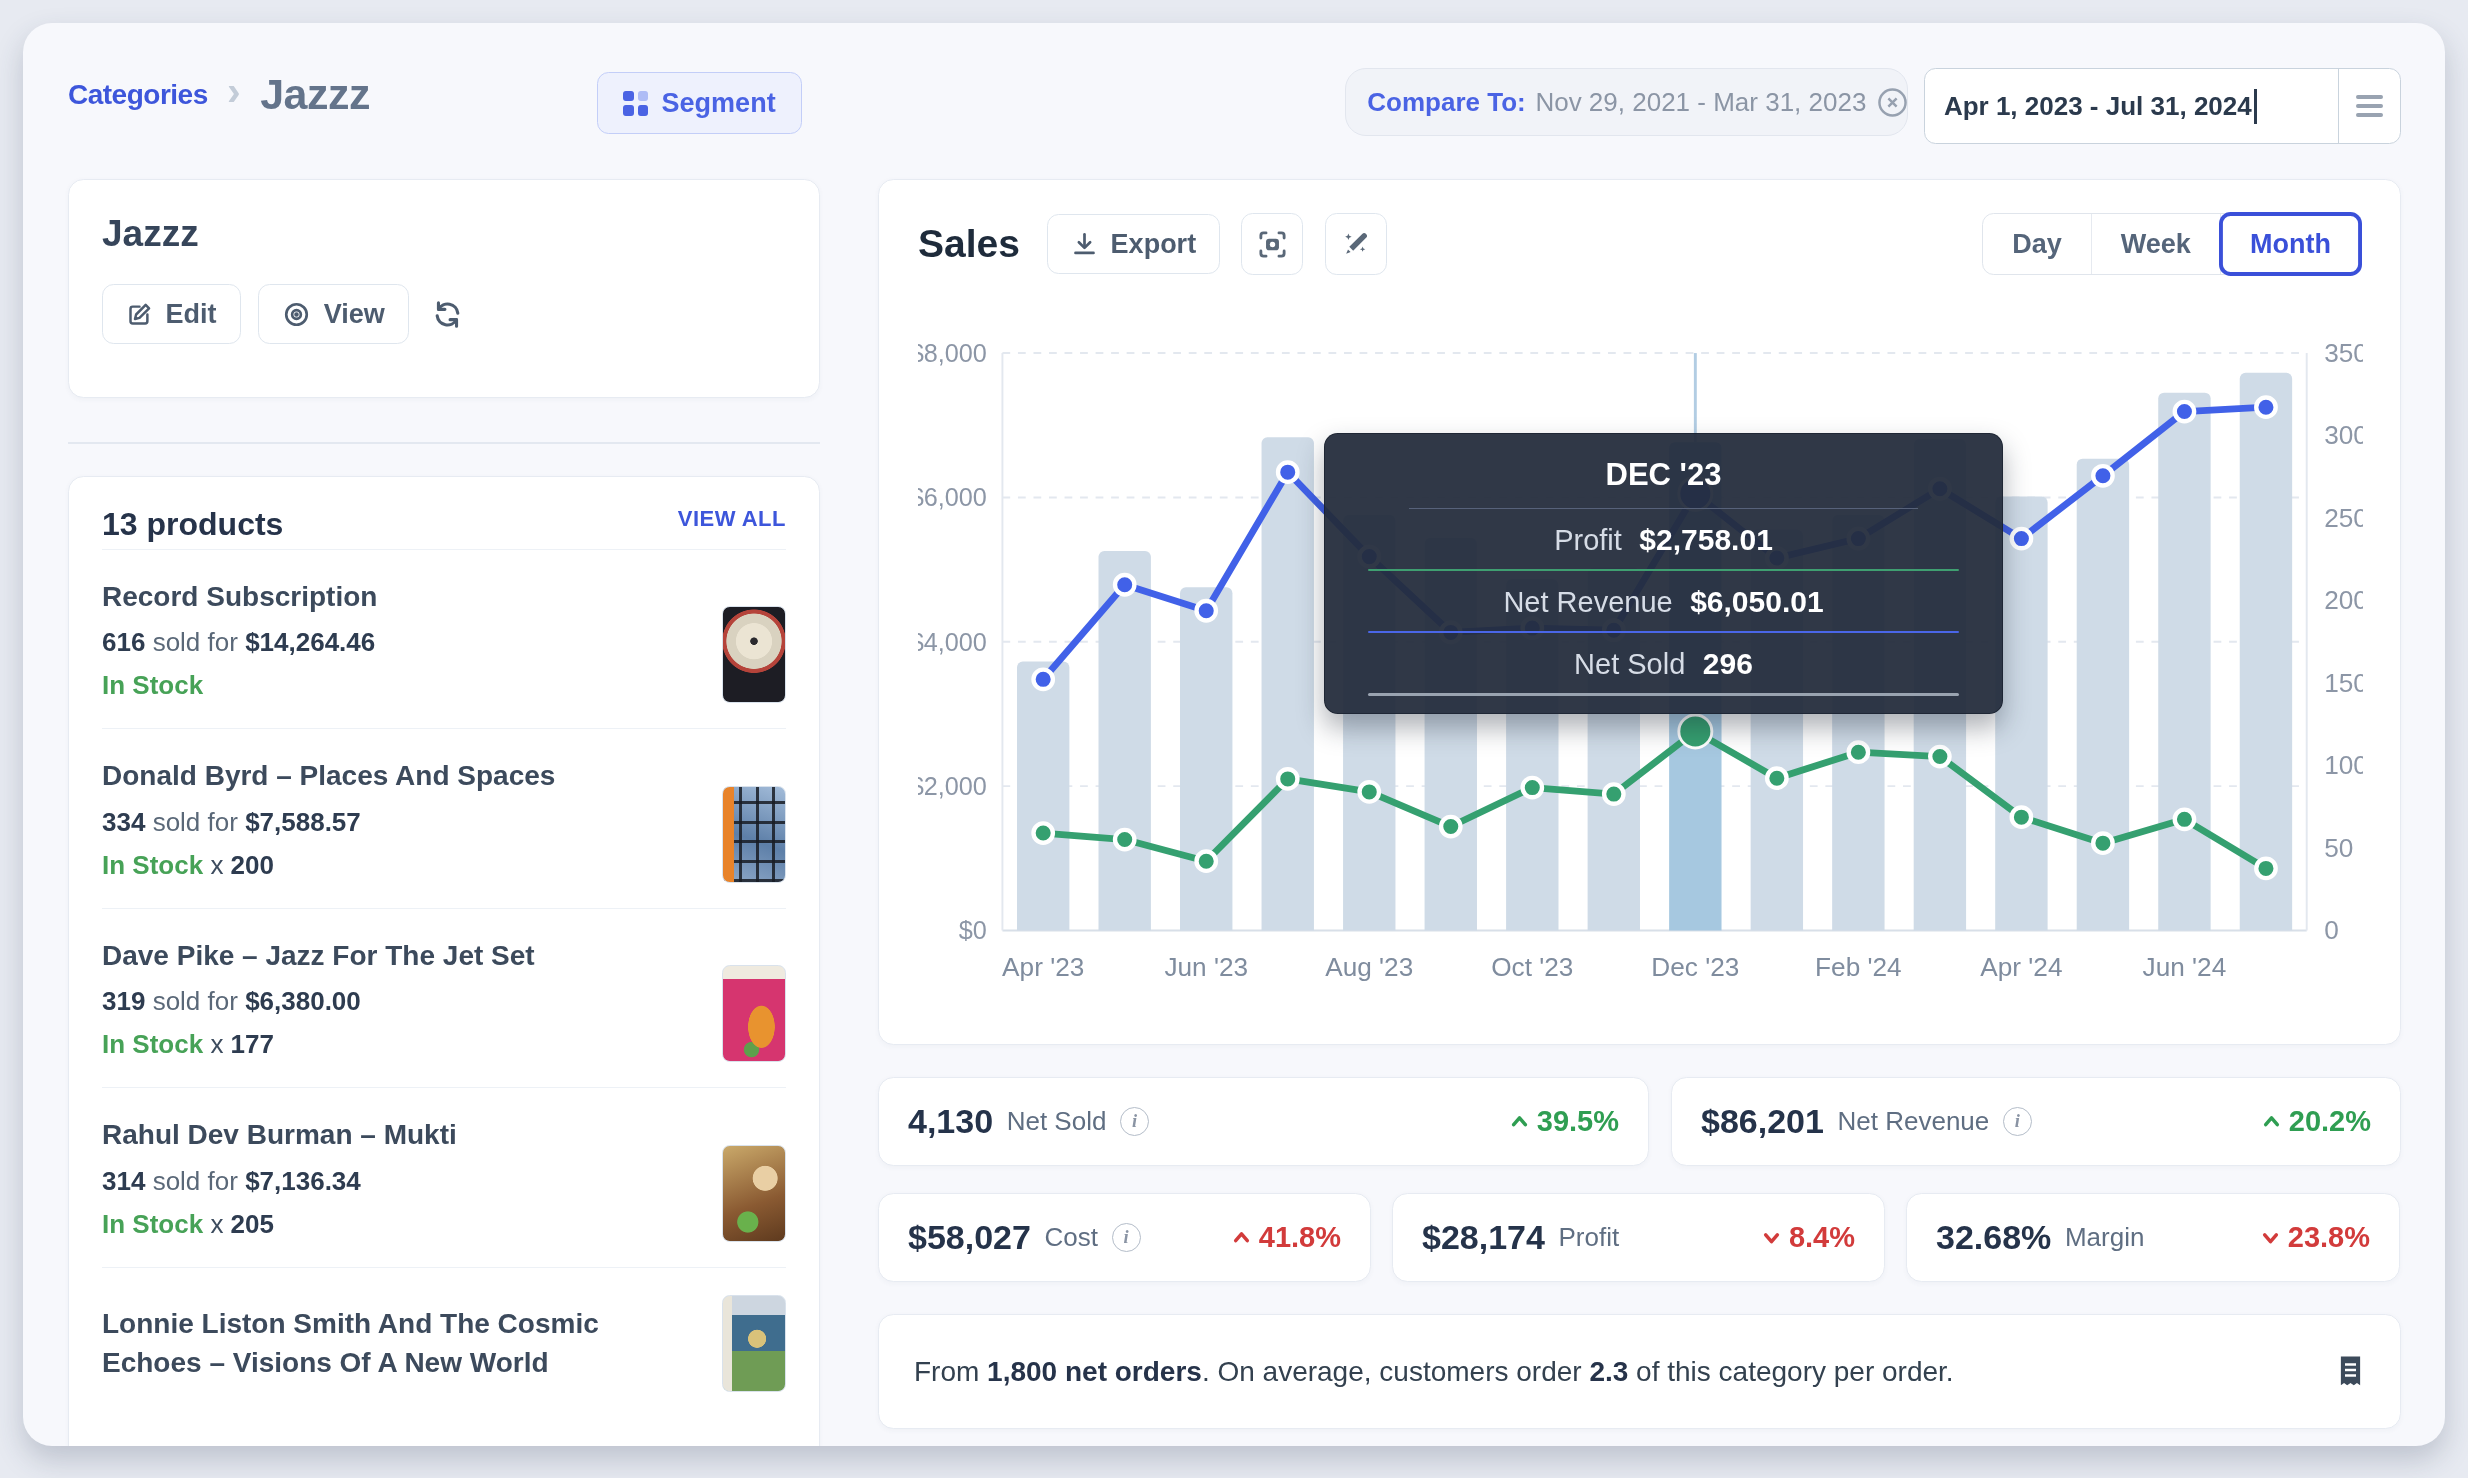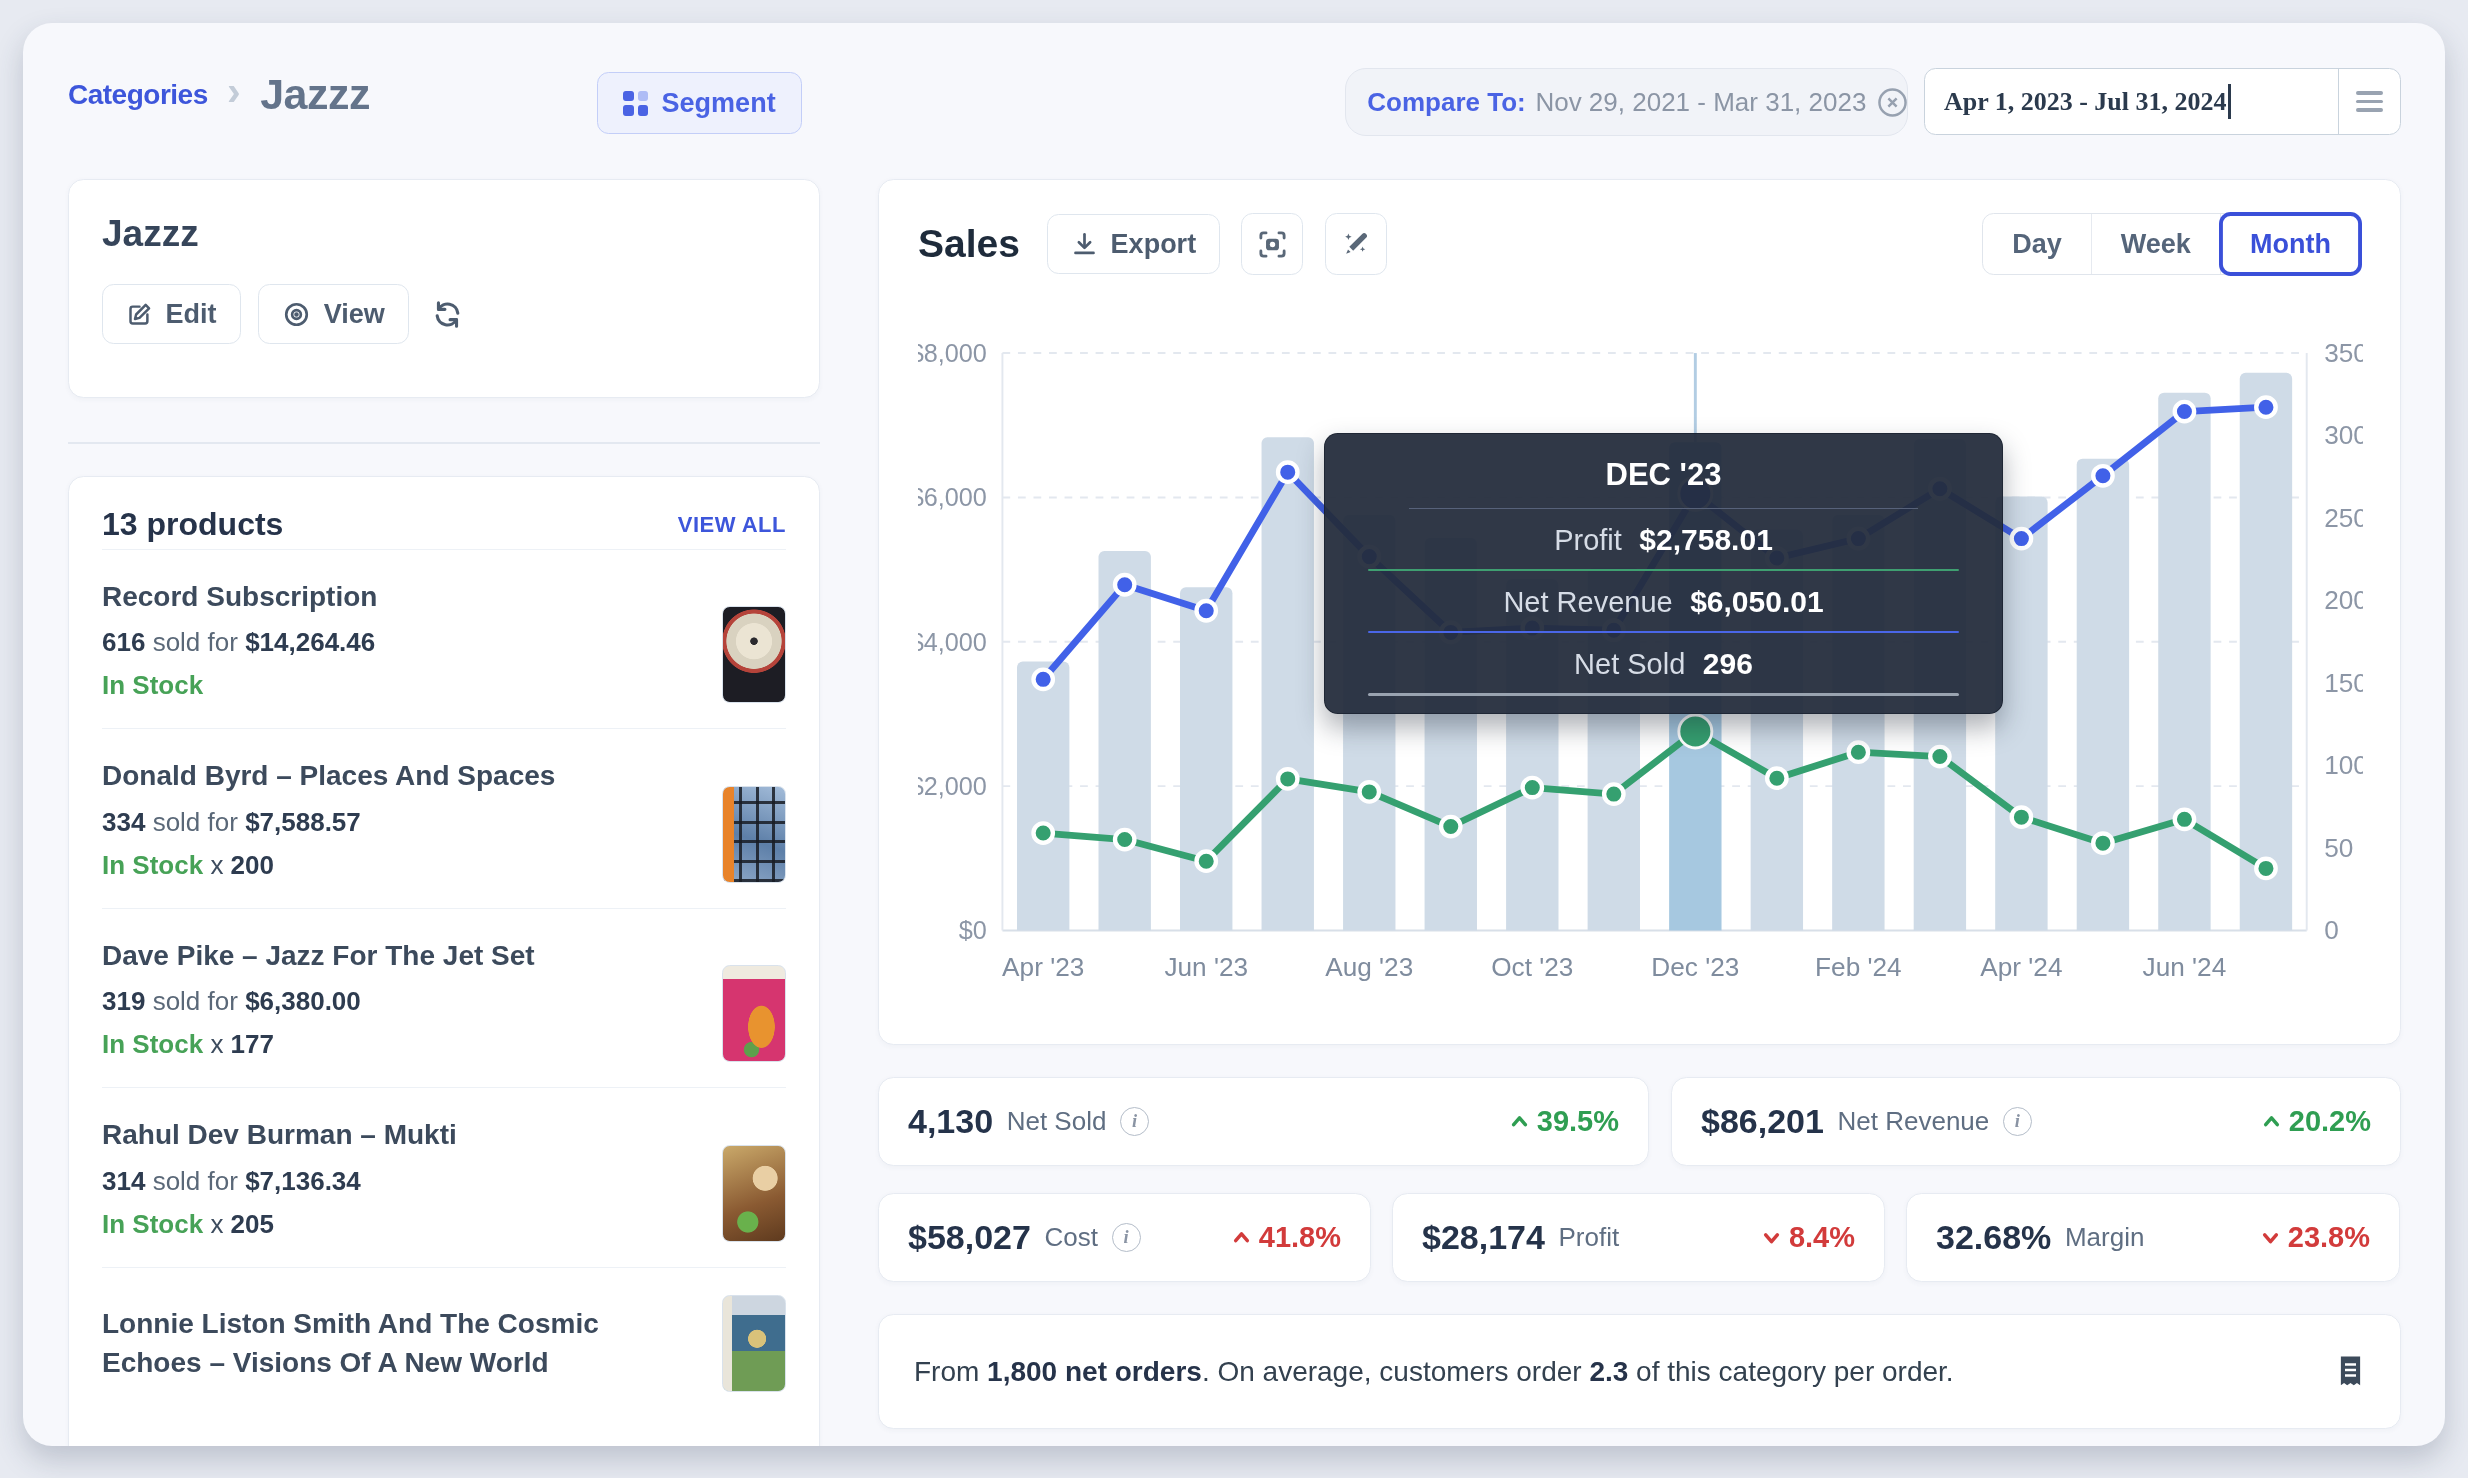--- a/index.html
+++ b/index.html
@@ -31,22 +31,22 @@
   .hdr-right { position:absolute; left:1322px; top:45px; display:flex; gap:15.5px; }
   .compare-pill {
     height:68px; width:563px; background:#f1f3f8; border:1.9px solid #e2e6ee; border-radius:21px;
     display:flex; align-items:center; gap:9.7px; padding:0 21.3px; cursor:pointer;
   }
   .compare-label { color:#4a63e4; font-size:26px; font-weight:700; white-space:nowrap; }
   .compare-value { color:#8b95a5; font-size:26px; font-weight:500; white-space:nowrap; }
   .close-circle { margin-left:auto; flex:none; }
 
   .date-group {
-    height:67px; width:477px; background:#fff; border:1.9px solid #c9d3dd; border-radius:11.6px;
-    display:flex; align-items:stretch; overflow:hidden;font-family:Liberation Serif, serif;
+    height:76px; width:477px; background:#fff; border:1.9px solid #c9d3dd; border-radius:11.6px;
+    display:flex; align-items:stretch; overflow:hidden;
   }
   .date-input { flex:1; display:flex; align-items:center; padding:0 19.4px; font-size:26px; font-weight:600; color:#2b3a4d; white-space:nowrap; cursor:text; }
   .caret { display:inline-block; width:2.9px; height:35px; background:#2b3a4d; margin-left:1.9px; }
   .date-menu-btn { width:62px; display:flex; align-items:center; justify-content:center; border-left:1.9px solid #c9d3dd; cursor:pointer; color:#99a3b1; }
   .bars-icon i { display:block; width:27px; height:3.9px; background:#99a3b1; border-radius:1.9px; margin:4.9px 0; }
 
   
   .card { position:absolute; background:#fff; border:1.9px solid #e7ebf2; border-radius:15.5px; box-shadow:0 1.9px 5.8px rgba(50,64,90,.04); }
 
   
@@ -56,21 +56,21 @@
   .btn {
     display:inline-flex; align-items:center; gap:12.6px; background:#fff;
     border:1.9px solid #dfe6ee; border-radius:11.6px; padding:0 23px; height:60px;
     font-size:27px; font-weight:700; color:#4d5c6f; cursor:pointer;
   }
   .icon-only-plain { border:none; background:none; padding:0 5.8px; cursor:pointer; color:#4d5c6f; }
 
   #left-divider { position:absolute; left:45px; top:419px; width:752px; height:1.9px; background:#e3e8f0; }
 
   #products-card { left:45px; top:453px; width:752px; height:1164px; padding:29px 33px; }
-  .products-head { display:flex; align-items:center; justify-content:space-between; margin-bottom:5.8px; }
+  .products-head { display:flex; justify-content:space-between; margin-bottom:5.8px; }
   .products-count { font-size:32px; font-weight:800; color:#26334a; }
   .view-all { font-size:22px; font-weight:800; color:#3d56db; letter-spacing:0.5px; cursor:pointer; }
 
   .product-item { display:flex; align-items:flex-end; gap:23px; padding:27px 0 25px 0; border-top:1.9px solid #edf1f6; cursor:pointer; }
   .product-item:first-of-type { border-top:none; }
   .p-text { flex:1; min-width:0; }
   .p-title { font-size:28px; font-weight:700; color:#3c4a5c; line-height:39px; margin-bottom:9.7px; }
   .p-line2 { font-size:26px; line-height:35px; margin-bottom:7.8px; color:#5a6878; }
   .p-line2 b { color:#2e3c50; font-weight:800; }
   .p-line3 { font-size:26px; line-height:35px; }

